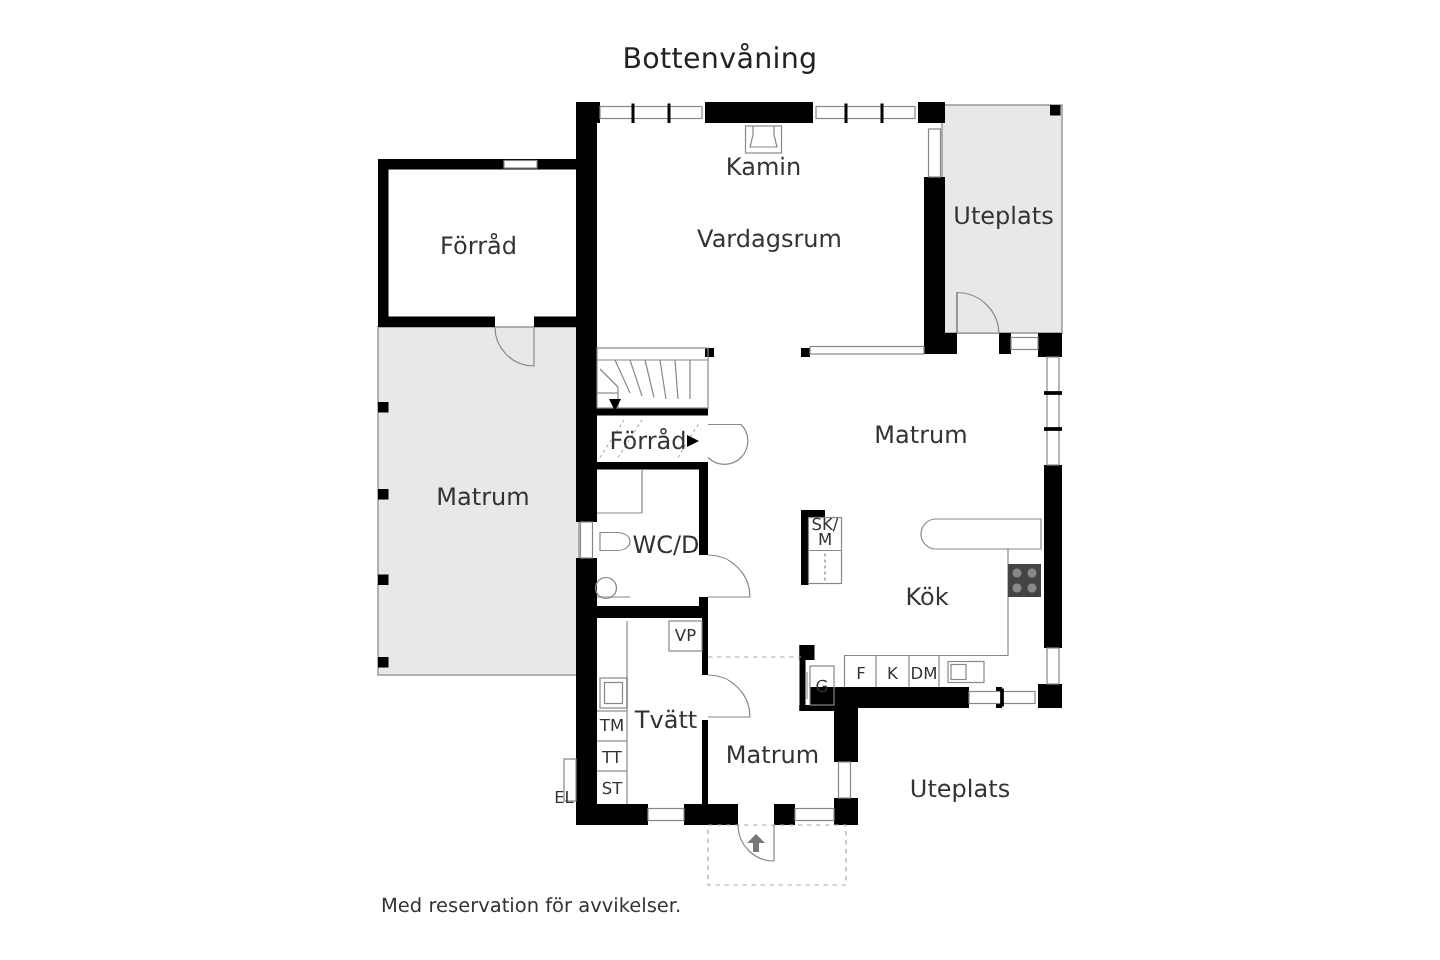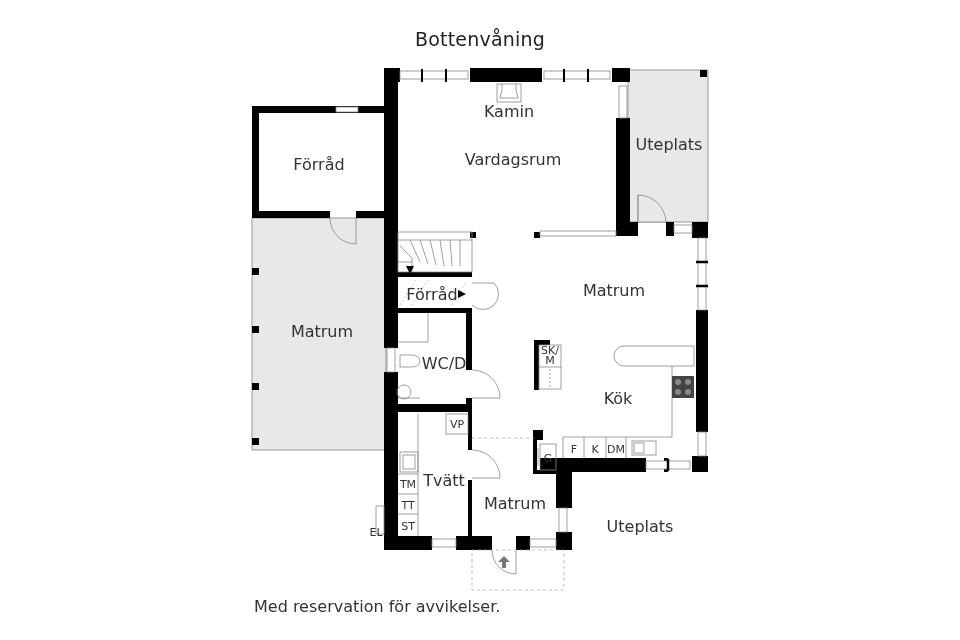--- a/index.html
+++ b/index.html
@@ -1,21 +1,21 @@
 <!DOCTYPE html>
 <html><head>
 <meta charset="utf-8">
 <style>
   html, body { margin:0; padding:0; background:#ffffff; }
   body { width:960px; height:640px; position:relative; overflow:hidden; font-family:"Liberation Sans", sans-serif; }
   .title { position:absolute; left:0; width:960px; top:28px; text-align:center; font-size:19px; color:#222; font-family:"DejaVu Sans", sans-serif; letter-spacing:0.2px; }
   svg { position:absolute; left:0; top:0; }
   .lbl { position:absolute; font-size:16px; color:#333; font-family:"DejaVu Sans", sans-serif; white-space:nowrap; transform:translate(-50%,-50%); }
   .sm { font-size:11px; }
-  .footer { position:absolute; left:254px; top:597px; font-size:16px; color:#333; font-family:"DejaVu Sans", sans-serif; }
+  .footer { position:absolute; left:254px; top:597px; font-size:13px; color:#333; font-family:"DejaVu Sans", sans-serif; }
 </style>
 </head>
 <body>
 
 <div class="title">Bottenvåning</div>
 
 <svg width="960" height="640" viewBox="0 0 960 640">
 
   <rect x="628" y="70" width="80" height="152" fill="#e8e8e8" stroke="#999" stroke-width="1"></rect>
   <rect x="252" y="218" width="134" height="232" fill="#e8e8e8" stroke="#999" stroke-width="1"></rect>

